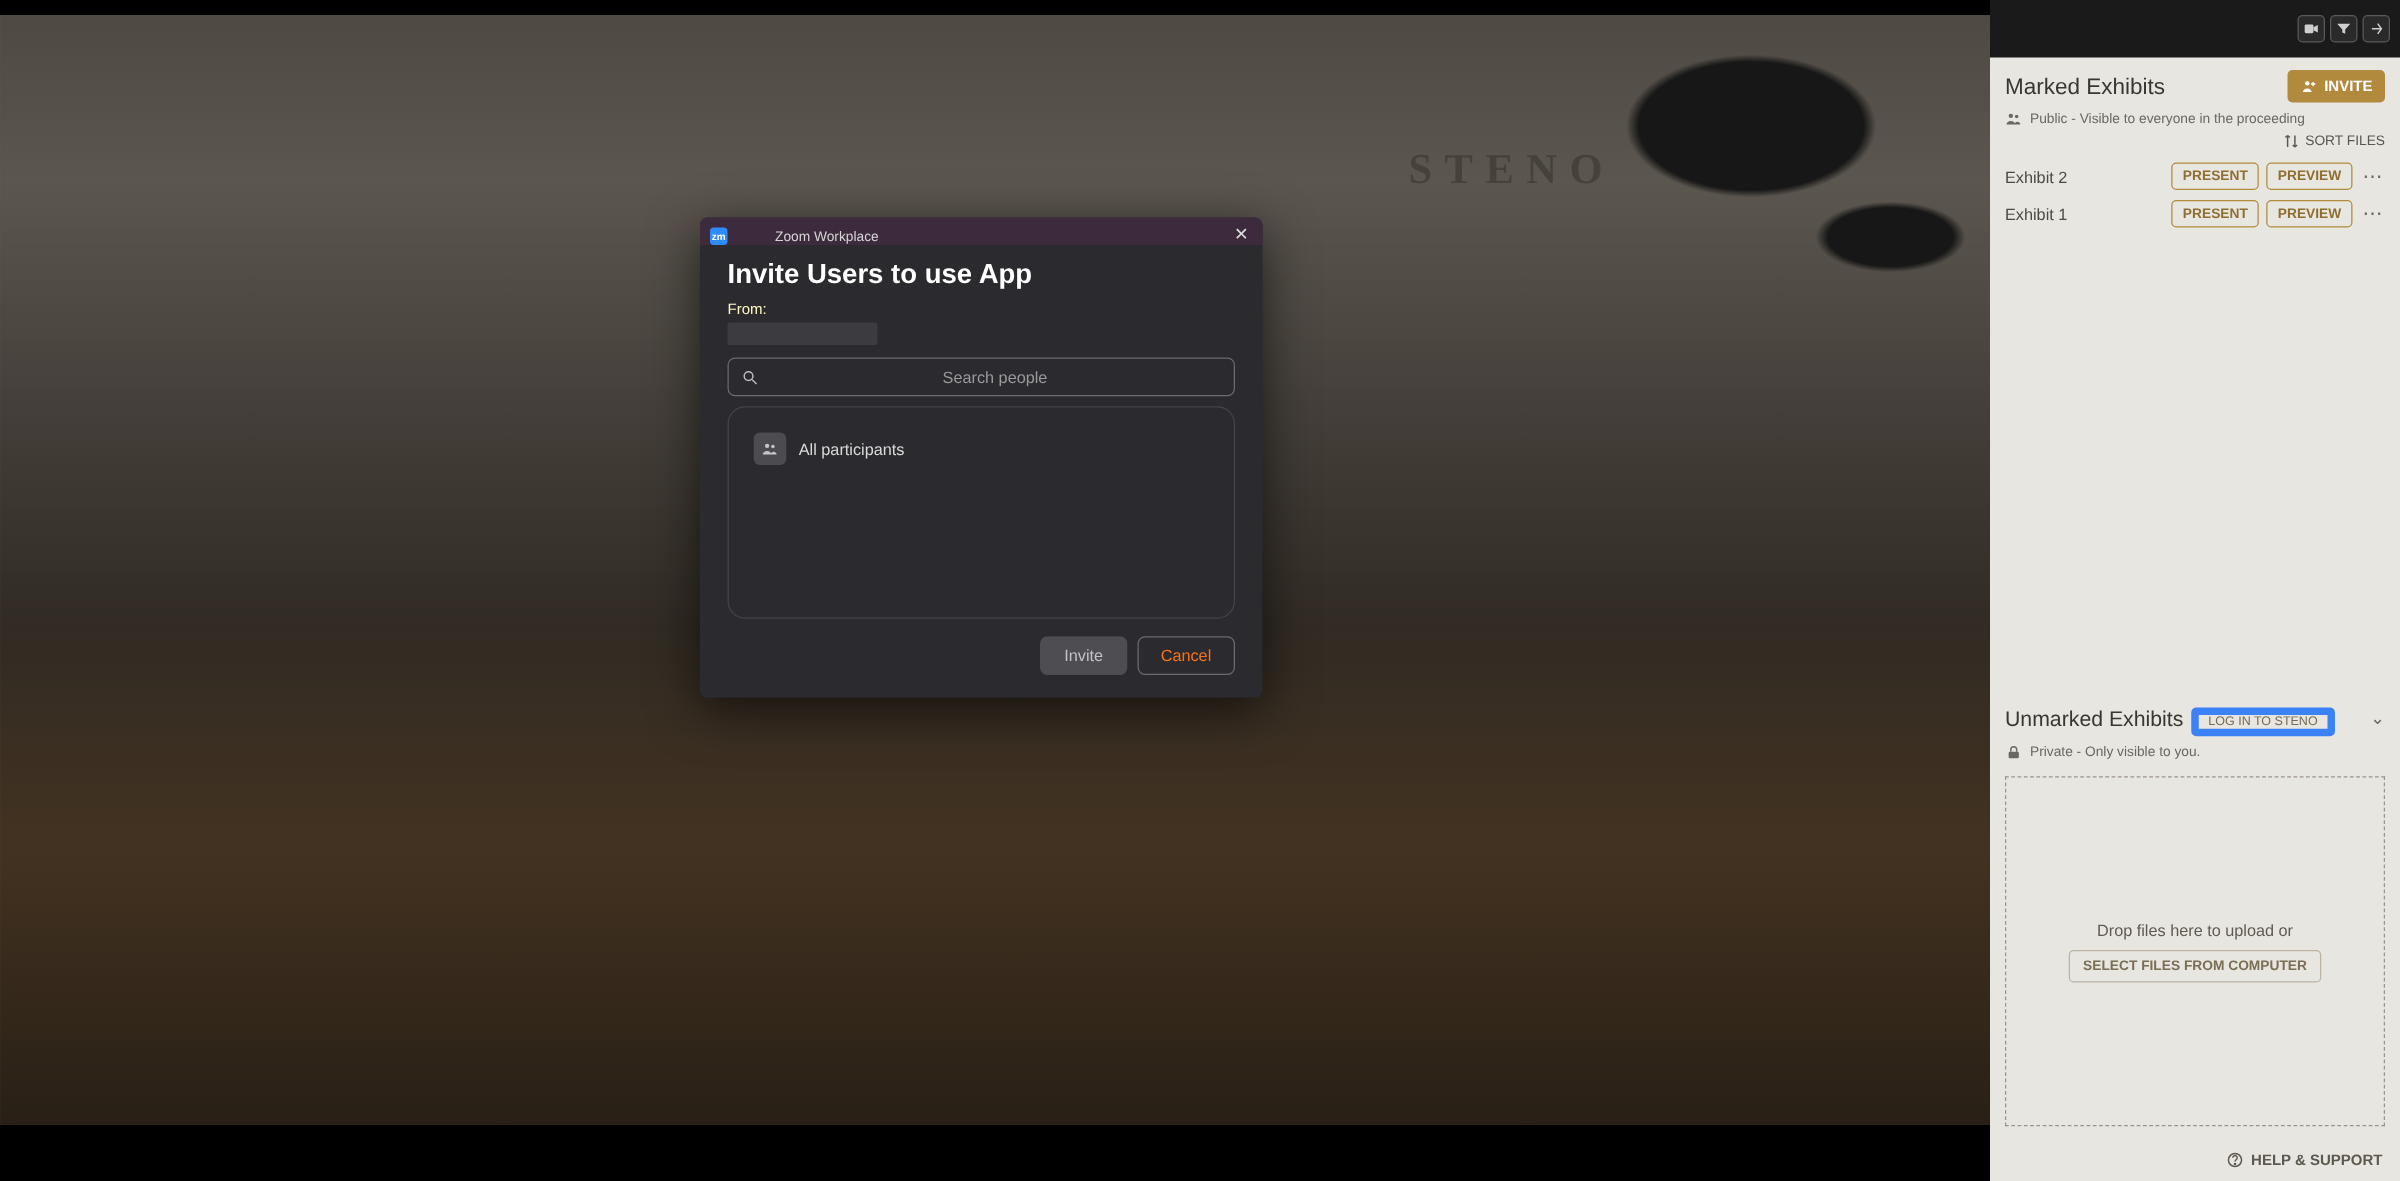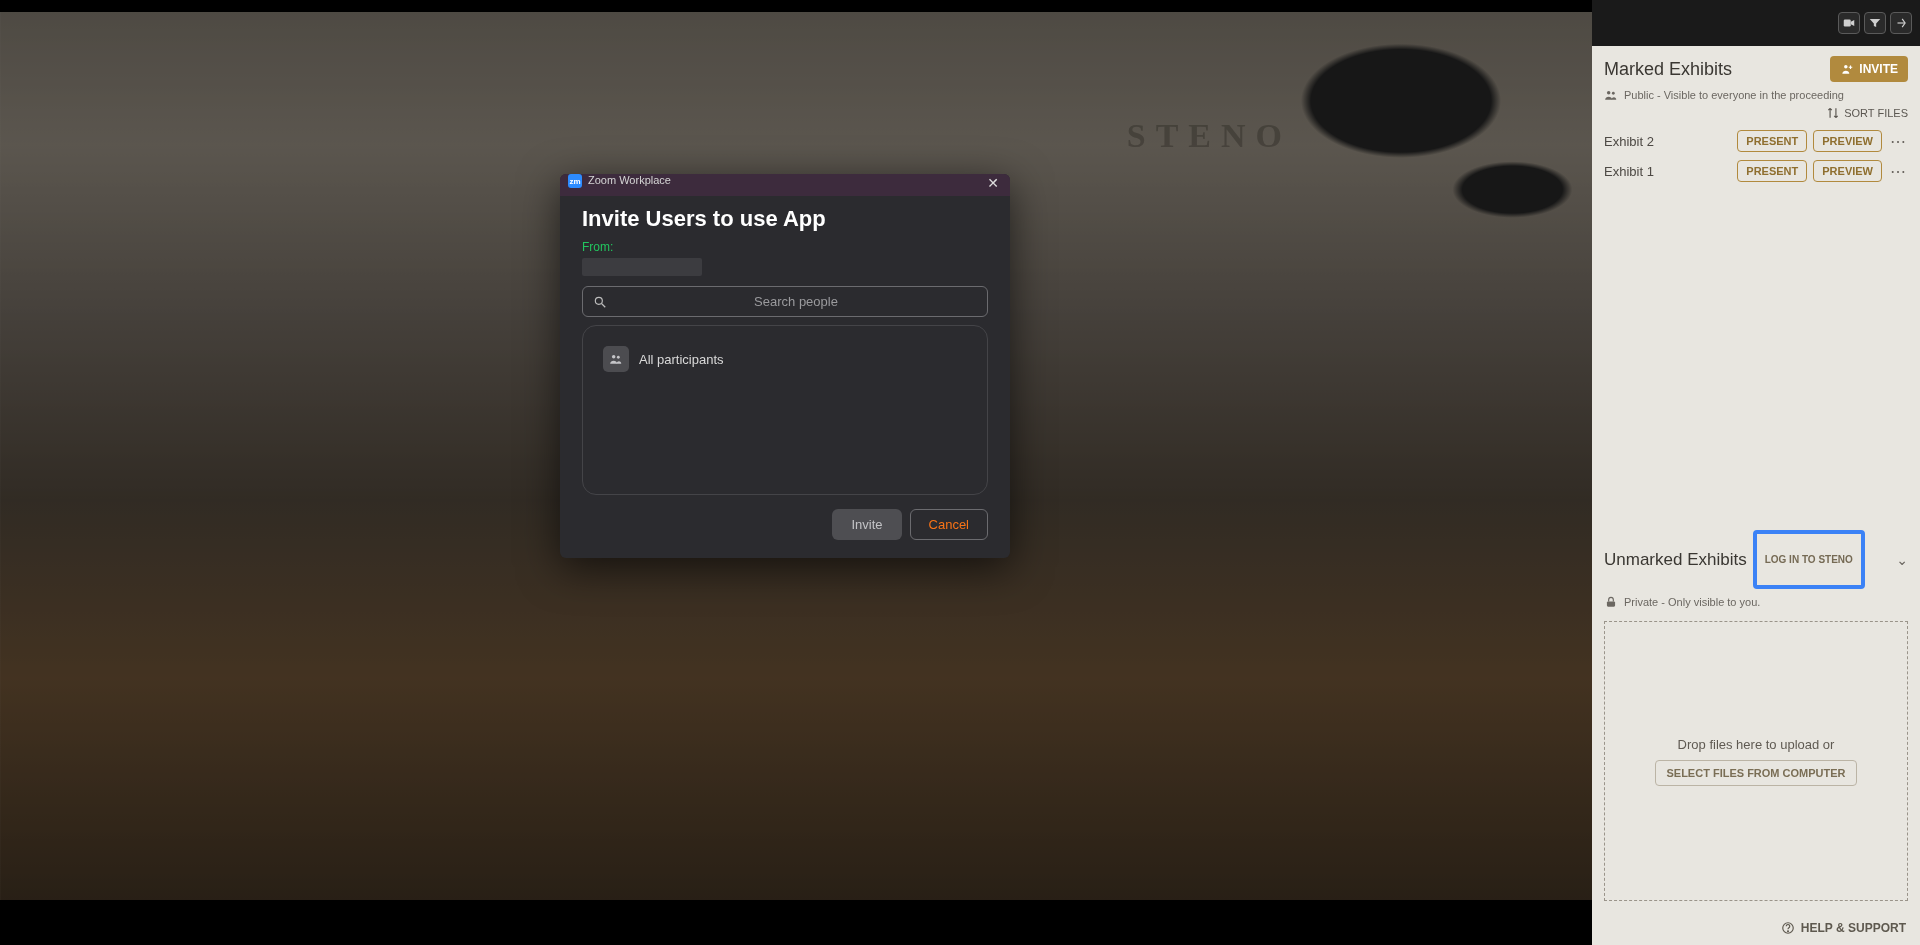--- a/index.html
+++ b/index.html
@@ -50,39 +50,39 @@
     width: 450px;
     background: #2b2b2f;
     border-radius: 6px;
     box-shadow: 0 10px 40px rgba(0,0,0,0.6);
     color: #e7e7e7;
   }
   .dialog-titlebar {
     height: 22px;
     background: #3d2b3d;
     border-radius: 6px 6px 0 0;
-    display: flex; align-items: flex-start;
+    display: flex; align-items: flex-end;
     padding: 0 8px;
-    font-size: 11px; color: #d5d5d5;
+    font-size: 11px; color: #d5d5d5; gap: 32px;
   }
   .zoom-badge {
     width: 14px; height: 14px; border-radius: 3px;
     background: #2d8cff; display: inline-flex;
     align-items: center; justify-content: center;
     color: #fff; font-size: 8px; font-weight: 700;
     margin-right: 6px;
   }
   .dialog-close {
     margin-left: auto;
     width: 18px; height: 18px; display: flex; align-items:center; justify-content:center;
     color: #ddd; cursor: pointer; font-size: 14px;
   }
   .dialog-body { padding: 10px 22px 18px; }
   .dialog-heading { font-size: 22px; font-weight: 700; color: #fff; margin-bottom: 8px; }
-  .dialog-from-label { font-size: 12px; color: #22c55e; margin-bottom: 4px; }
+  .dialog-from-label { font-size: 12px; color: #fef9c3; margin-bottom: 4px; }
   .from-chip {
     width: 120px; height: 18px;
     background: #3c3c40; border-radius: 2px;
     margin-bottom: 10px;
   }
   .search-box {
     display: flex; align-items: center;
     border: 1px solid #6b6b6f; border-radius: 6px;
     padding: 7px 10px; gap: 8px;
     background: #2b2b2f;
@@ -179,25 +179,25 @@
   .pill-btn {
     border: 1px solid #b18a3e; color: #8f6f2f;
     background: transparent; border-radius: 4px;
     padding: 4px 8px; font-size: 11px; font-weight: 600;
     cursor: pointer;
   }
   .more-dots { color: #6b6761; font-size: 16px; cursor: pointer; padding: 0 2px; }
 
   .unmarked-section { margin-top: auto; padding: 10px 12px 4px; border-top: none; }
   .unmarked-header {
-    display: flex; align-items: center; gap: 6px; margin-bottom: 6px; flex-wrap: nowrap;
+    display: flex; align-items: flex-start; gap: 6px; margin-bottom: 6px; flex-wrap: nowrap;
   }
   .login-btn {
-    border: 4px solid #3b82f6; color: #756a54; background: transparent;
-    border-radius: 4px; padding: 20px 8px; font-size: 10px; font-weight: 700;
+    border: 6px solid #3b82f6; color: #756a54; background: transparent;
+    border-radius: 4px; padding: 0 8px; font-size: 10px; font-weight: 400;
     cursor: pointer;
   }
   .chev { color: #6b6761; font-size: 14px; cursor:pointer; margin-left:auto; }
   .dropzone {
     margin: 8px 12px 10px;
     border: 1px dashed #9a948a;
     height: 280px;
     display: flex; flex-direction: column; align-items: center; justify-content: center;
     gap: 8px; color: #5f5a52; font-size: 13px;
   }

